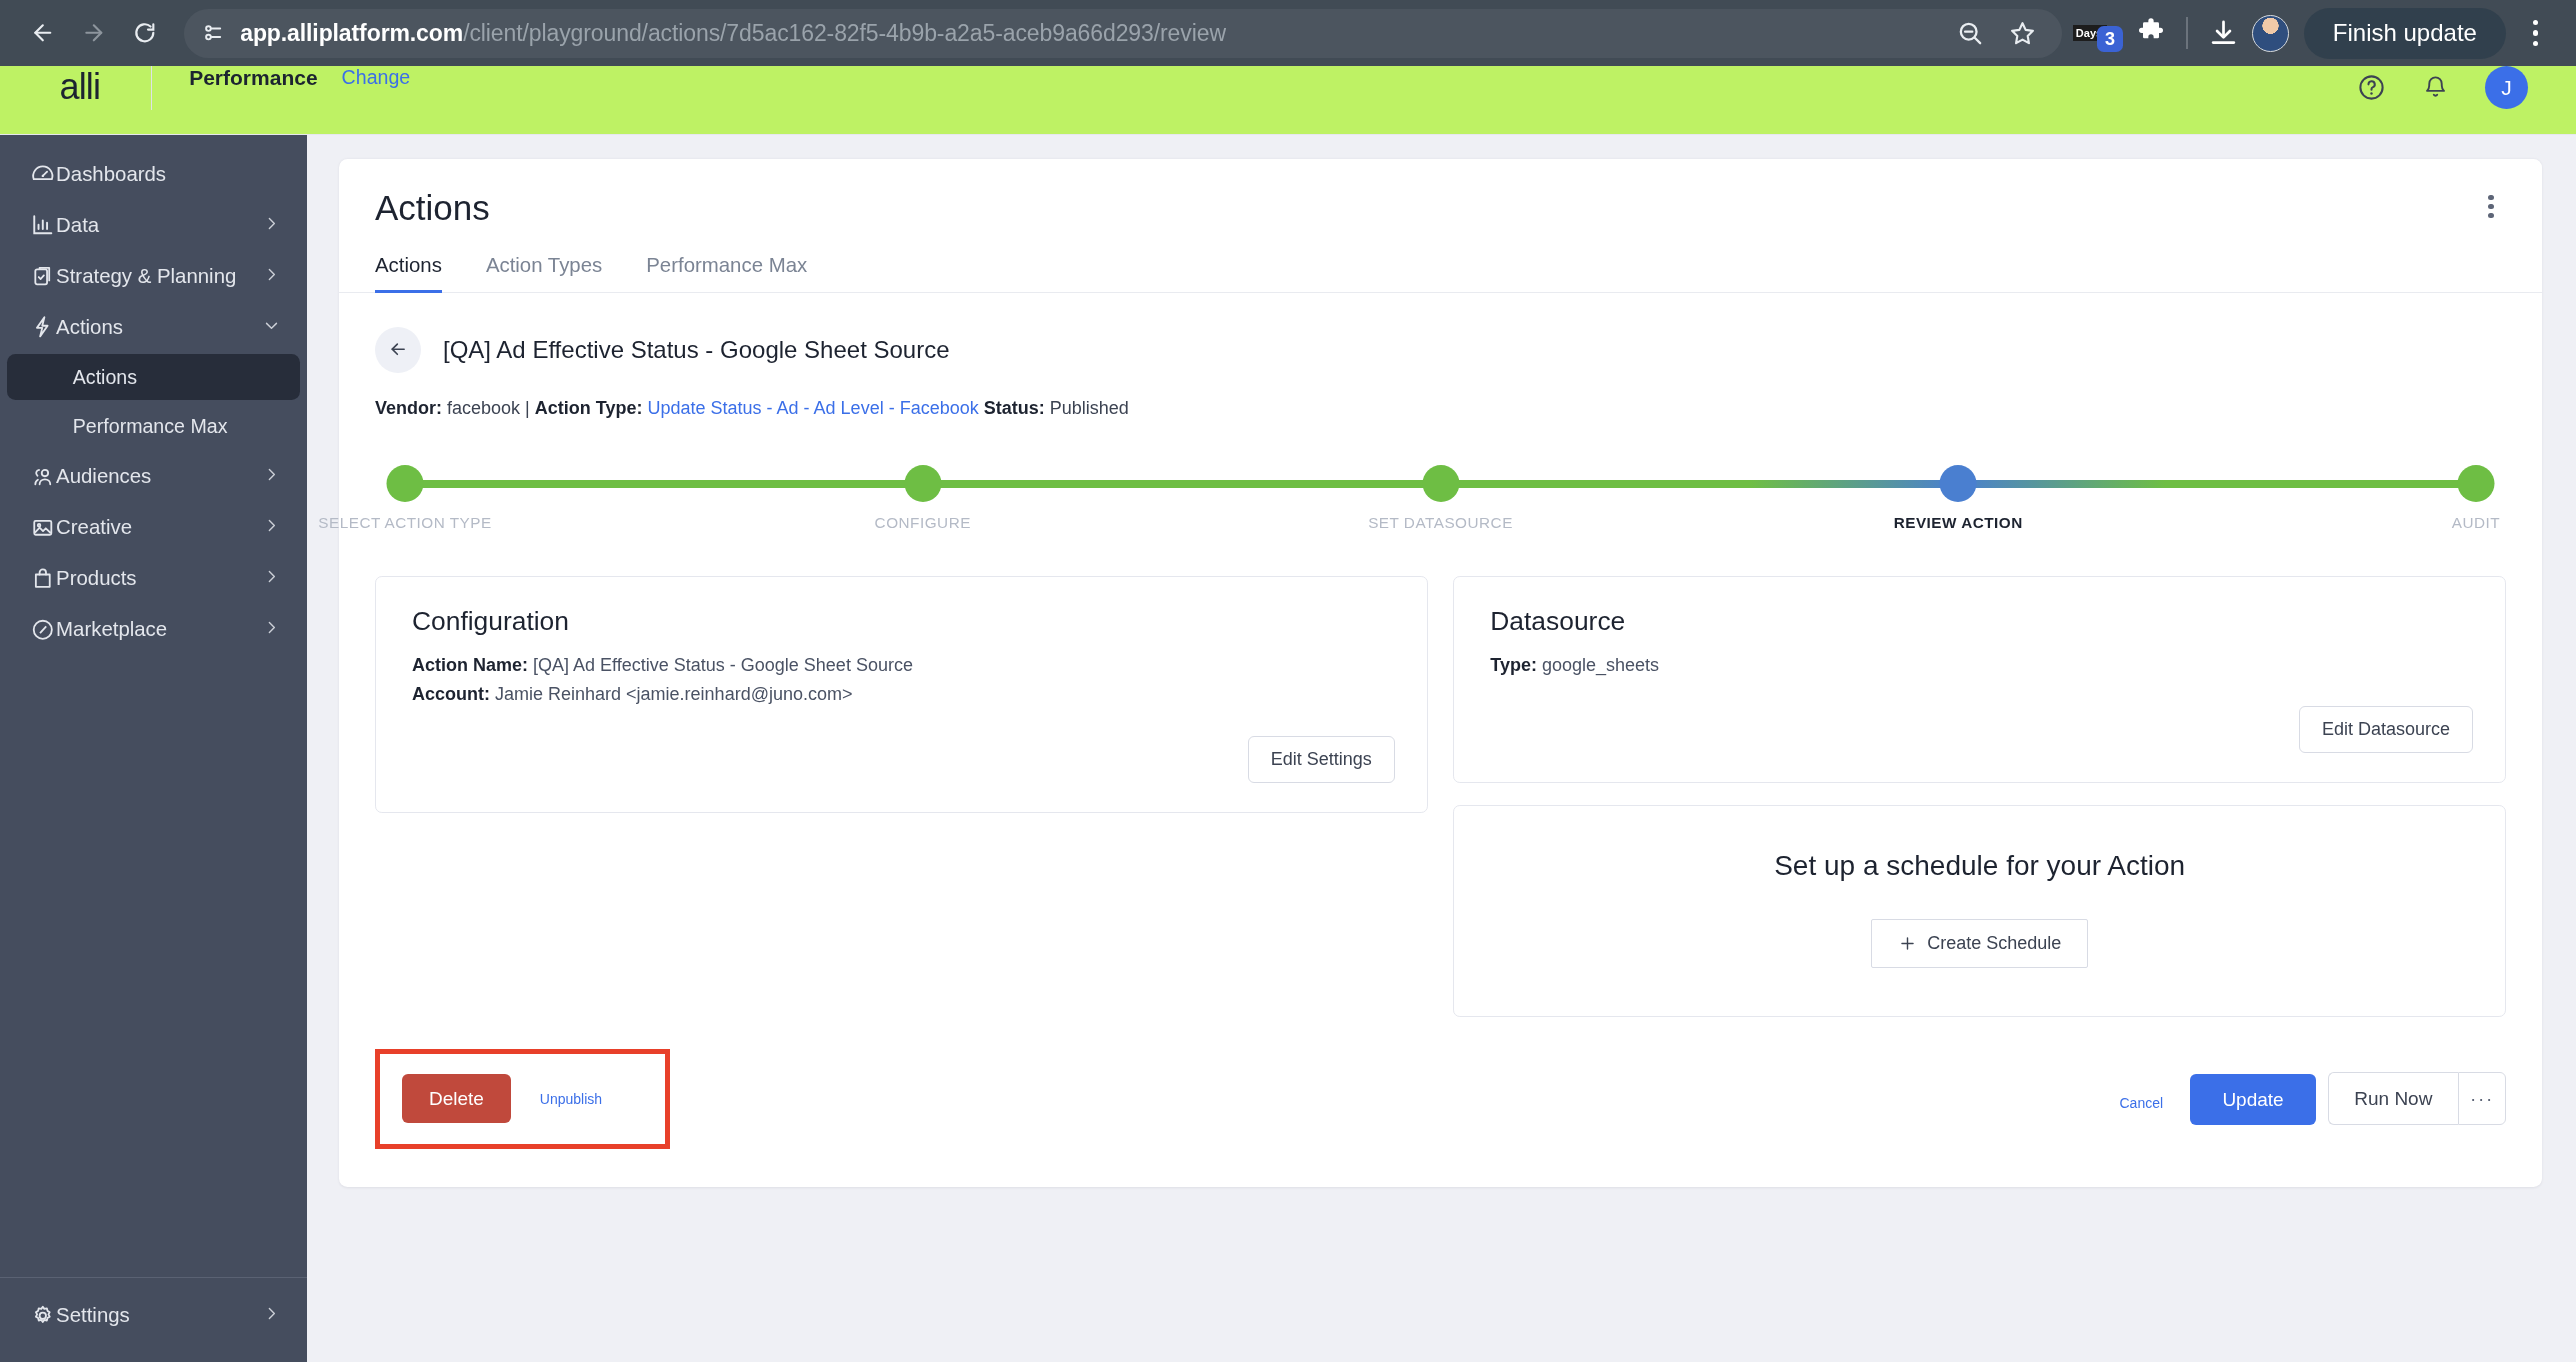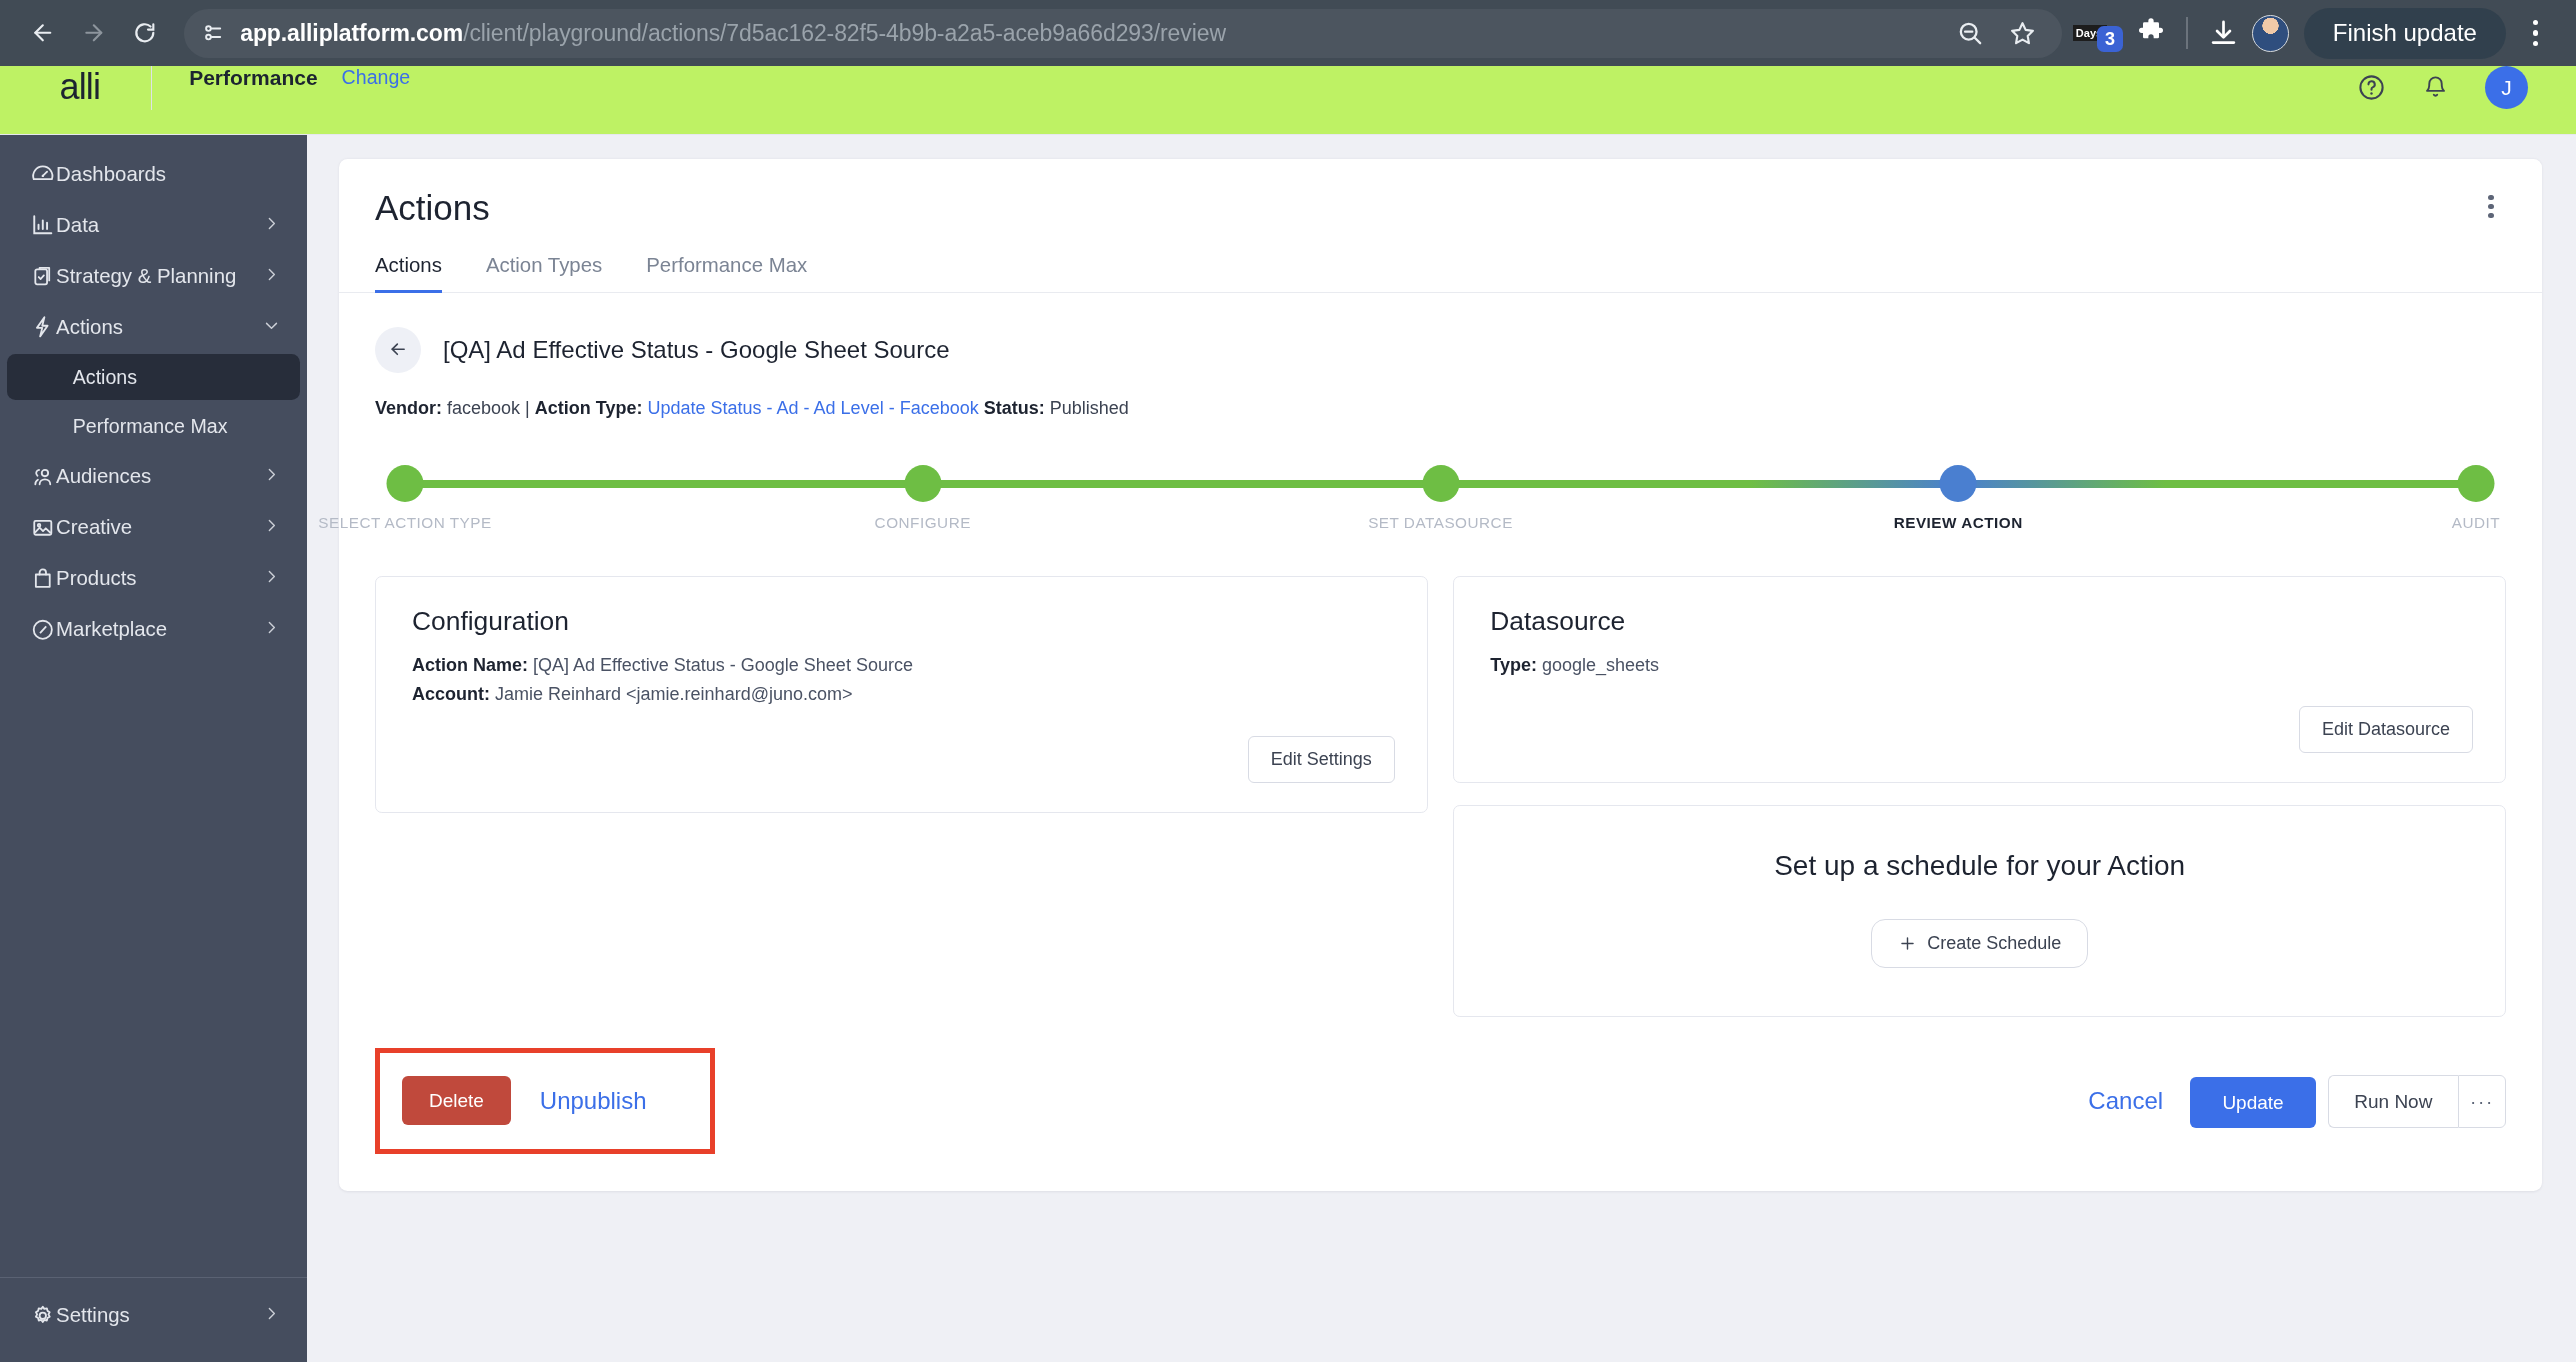--- a/index.html
+++ b/index.html
@@ -297,21 +297,21 @@
     font-size: 18px;
     color: #3c4352;
     font-family: "Liberation Sans", sans-serif;
     white-space: nowrap;
   }
   .panel.schedule { text-align: center; padding: 44px 32px 48px; }
   .schedule h2 { font-size: 28px; font-weight: 400; color: #1d2330; margin-bottom: 37px; }
   .btn-create {
     border: 0.9px solid #d8dbe4;
     background: #fff;
-    border-radius: 14px;
+    border-radius: 2px;
     padding: 12.8px 25.6px;
     font-size: 18px;
     color: #3c4352;
     font-family: "Liberation Sans", sans-serif;
     display: inline-flex; align-items: center; gap: 10.2px;
   }
 
   
   .footer-row {
     display: flex;
@@ -332,21 +332,21 @@
     background: #c0493c;
     color: #fff;
     border: none;
     border-radius: 6px;
     padding: 13.6px 27px;
     font-size: 19px;
     font-family: "Liberation Sans", sans-serif;
   }
   .btn-link {
     color: #3b6fe8;
-    font-size: 24px;
+    font-size: 14px;
     background: none; border: none;
     padding: 13.6px 15.3px;
     font-family: "Liberation Sans", sans-serif;
   }
   .footer-right { margin-left: auto; display: flex; align-items: flex-end; gap: 12px; }
   .btn-primary {
     background: #3b6fe8;
     color: #fff;
     border: none;
     border-radius: 6px;

